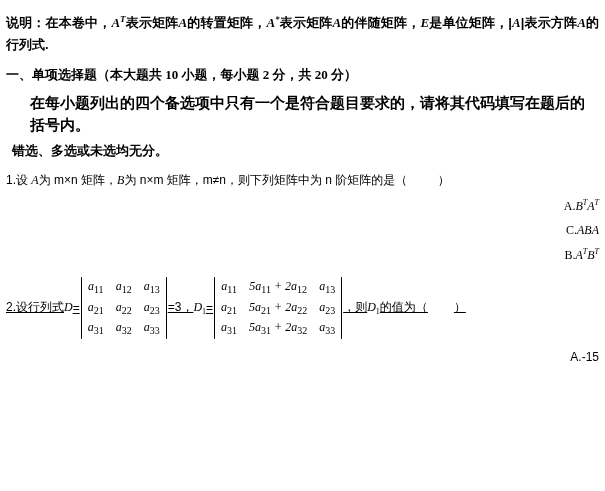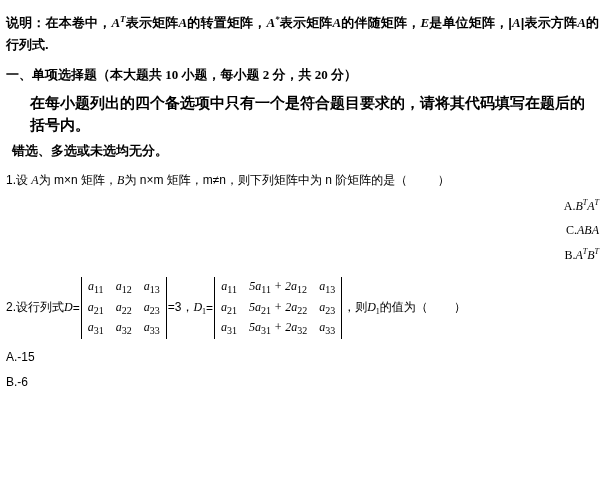--- a/index.html
+++ b/index.html
@@ -85,20 +85,21 @@
   .q2 {
     padding: 14px 6px 0 6px;
     font-family: "Liberation Sans", sans-serif;
     font-size: 12px;
     display: flex;
     align-items: center;
     flex-wrap: nowrap;
   }
   .q2 .lbl {
     white-space: nowrap;
+    text-decoration: underline;
   }
   .q2 .v {
     font-family: "Liberation Serif", serif;
     font-style: italic;
   }
   .det {
     display: inline-flex;
     align-items: center;
     margin: 0 1px;
   }
@@ -120,20 +121,21 @@
     white-space: nowrap;
   }
   table.mat td sub {
     font-size: 10px;
     font-style: normal;
   }
   .ansopt {
     font-family: "Liberation Sans", sans-serif;
     font-size: 12px;
     padding: 11px 6px 0 6px;
+    text-align: right;
   }
   .spacer-blanks {
     letter-spacing: 1px;
   }
 </style>
 </head>
 <body>
 
 <div class="page">
 
@@ -219,15 +221,14 @@
       <span class="bar"></span>
     </span>
     <span class="lbl">，则</span>
       <span class="v"><span>D</span><sub style="font-style:normal;font-size:8px;">1</sub></span>
       <span class="lbl">的值为（</span>
       <span class="spacer-blanks">&nbsp;&nbsp;&nbsp;&nbsp;&nbsp;&nbsp;</span>
       <span class="lbl">）</span>
   </div>
 
   <div class="ansopt">A.-15</div>
-  <div class="ansopt">B.-6</div>
 
 </div>
 
 </body></html>

